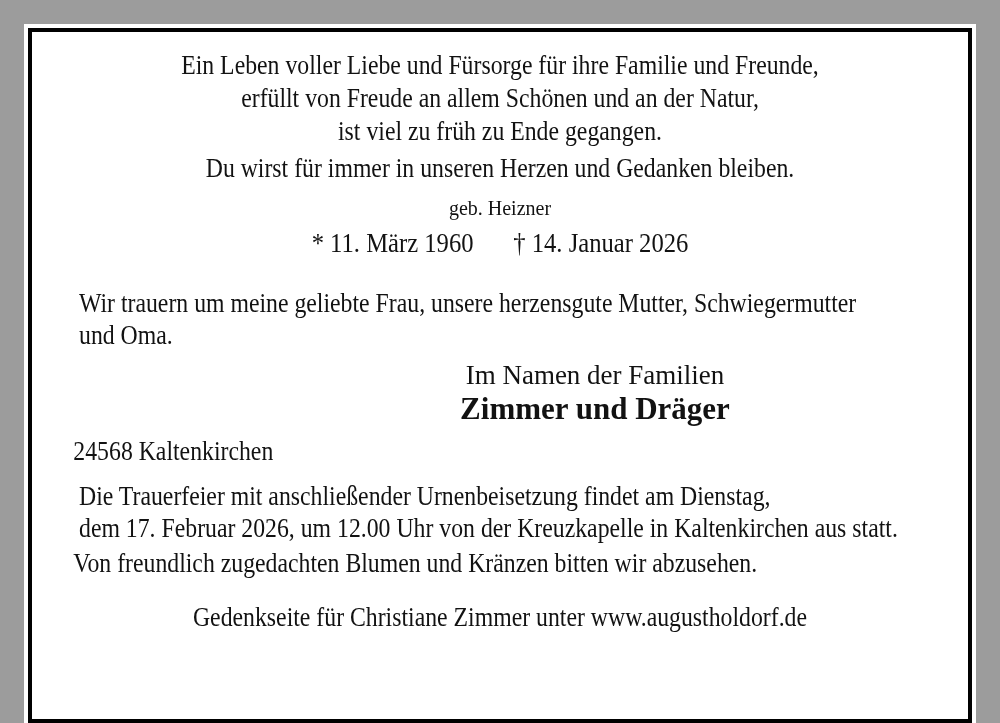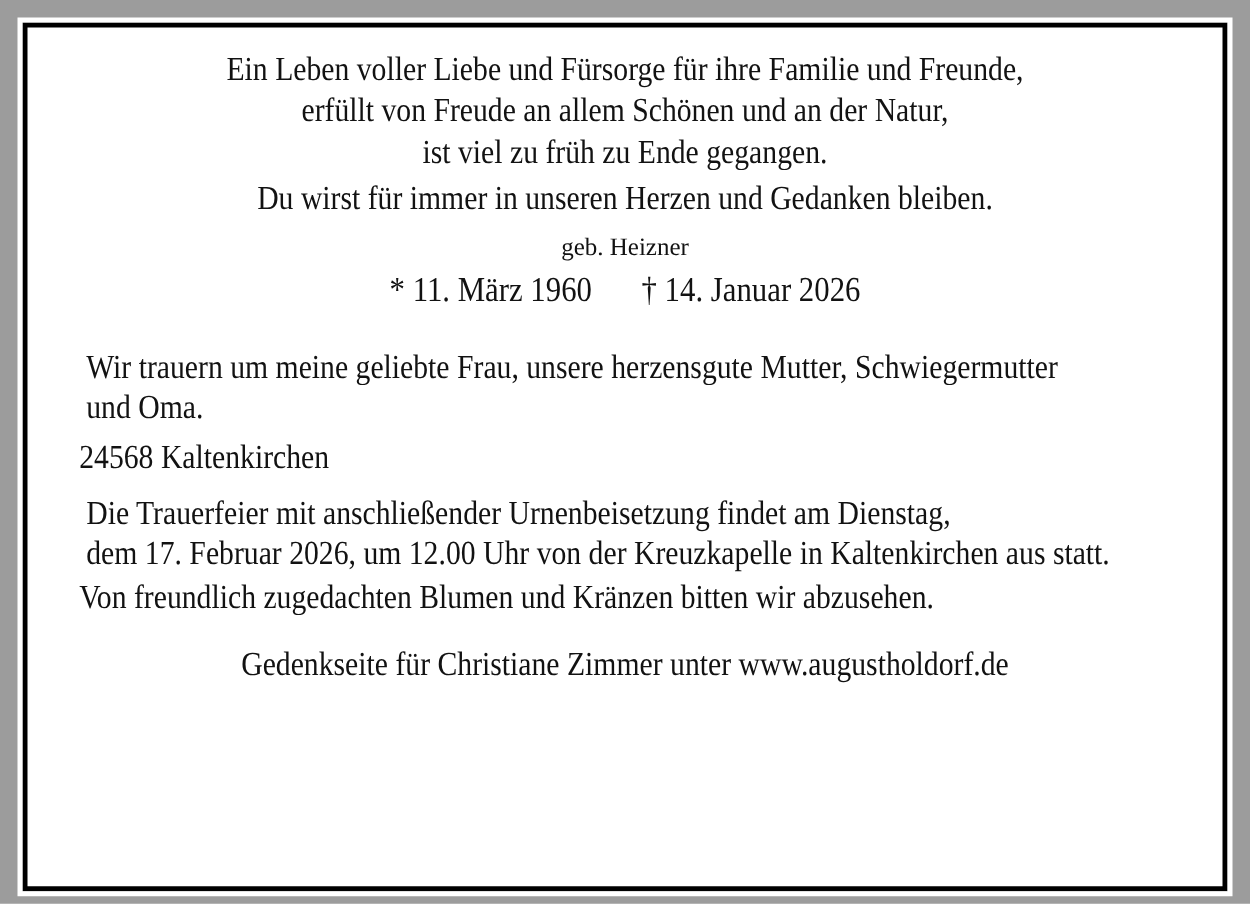--- a/index.html
+++ b/index.html
@@ -9,21 +9,21 @@
   body {
     width: 1000px;
     height: 723px;
     background: #9c9c9c;
     overflow: hidden;
     font-family: "Liberation Serif", "DejaVu Serif", serif;
     color: #121212;
   }
   .notice-card {
     box-sizing: border-box;
-    margin: 18px;
+    margin: 28px;
     height: 695px;
     background: #ffffff;
     border: 4px solid #000000;
     outline: 4px solid #ffffff;
     padding-top: 17px;
     overflow: hidden;
   }
   .line {
     font-size: 27px;
     line-height: 33px;
@@ -103,20 +103,24 @@
   <div class="dates-row cond-center">
     <span class="birth">* 11. März 1960</span>
     <span class="death">† 14. Januar 2026</span>
   </div>
 
   <div class="mourning indented">
     <div class="body-text cond-left">Wir trauern um meine geliebte Frau, unsere herzensgute Mutter, Schwiegermutter</div>
     <div class="body-text cond-left">und Oma.</div>
   </div>
 
+  <div class="family-block">
+    <div class="body-text">Im Namen der Familien</div>
+    <div class="family-names">Zimmer und Dräger</div>
+  </div>
 
   <div class="body-text indented cond-left address">24568 Kaltenkirchen</div>
 
   <div class="funeral indented">
     <div class="body-text cond-left">Die Trauerfeier mit anschließender Urnenbeisetzung findet am Dienstag,</div>
     <div class="body-text cond-left">dem 17. Februar 2026, um 12.00 Uhr von der Kreuzkapelle in Kaltenkirchen aus statt.</div>
   </div>
 
   <div class="body-text indented cond-left flowers">Von freundlich zugedachten Blumen und Kränzen bitten wir abzusehen.</div>
 

